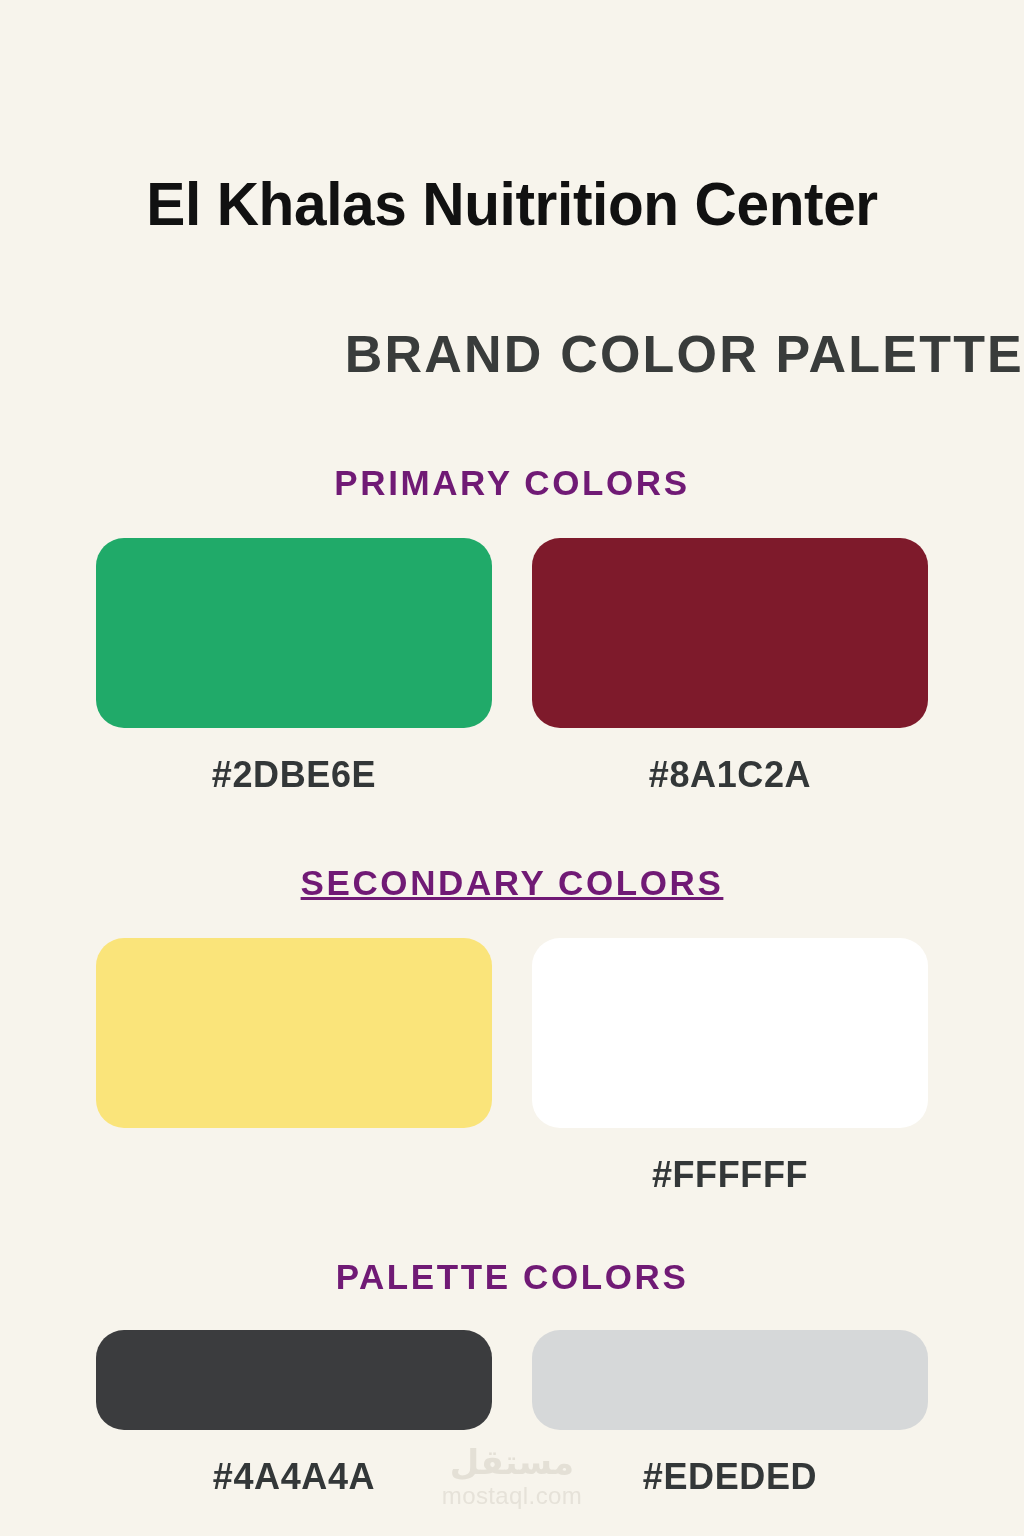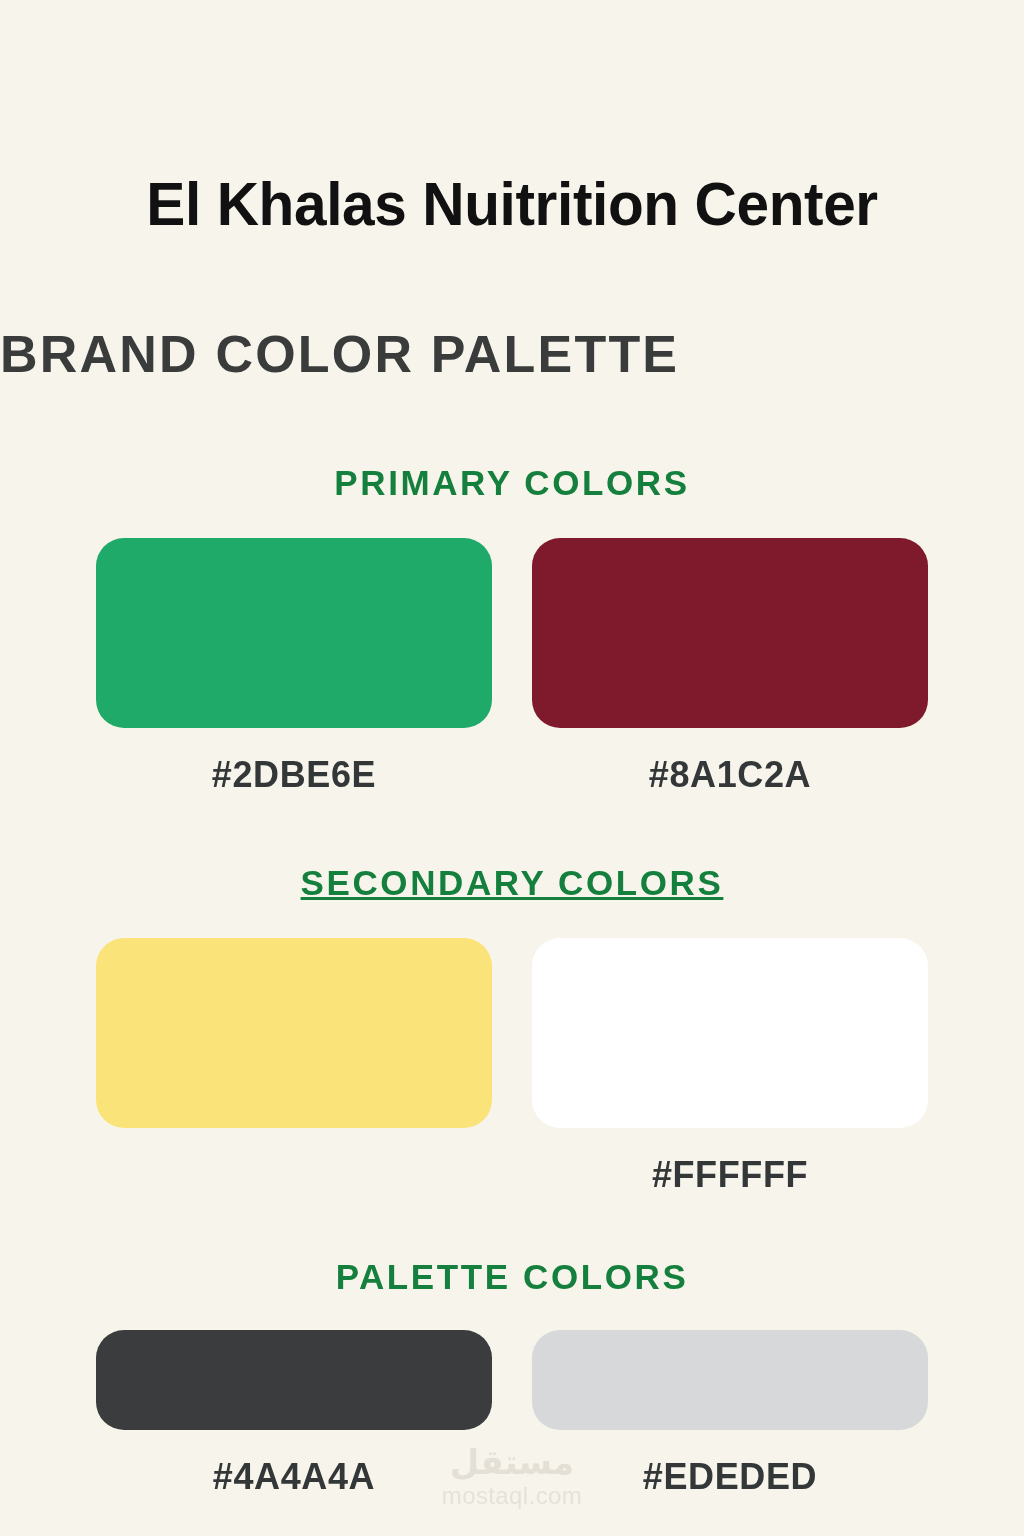--- a/index.html
+++ b/index.html
@@ -39,41 +39,41 @@
     transform: scaleX(0.96);
     transform-origin: center;
     white-space: nowrap;
   }
 
   .palette-subtitle {
     position: absolute;
     left: 0;
     top: 324px;
     width: 1024px;
-    text-align: left;
+    text-align: right;
     font-family: "Liberation Sans Narrow", "Liberation Sans", sans-serif;
     font-weight: bold;
     font-size: 52px;
     line-height: 60px;
     letter-spacing: 2.2px;
     color: #393C3B;
     white-space: nowrap;
   }
 
   .section-heading {
     position: absolute;
     left: 0;
     width: 1024px;
     text-align: center;
     font-family: "Liberation Sans Narrow", "Liberation Sans", sans-serif;
     font-weight: bold;
     font-size: 35px;
     line-height: 42px;
     letter-spacing: 2.6px;
-    color: #15803d;
+    color: #701a75;
     white-space: nowrap;
   }
   .section-heading.primary   { top: 462px; }
   .section-heading.secondary { top: 862px; text-decoration: underline; }
   .section-heading.neutral   { top: 1256px; }
 
   
   .swatch-row {
     position: absolute;
     left: 96px;

